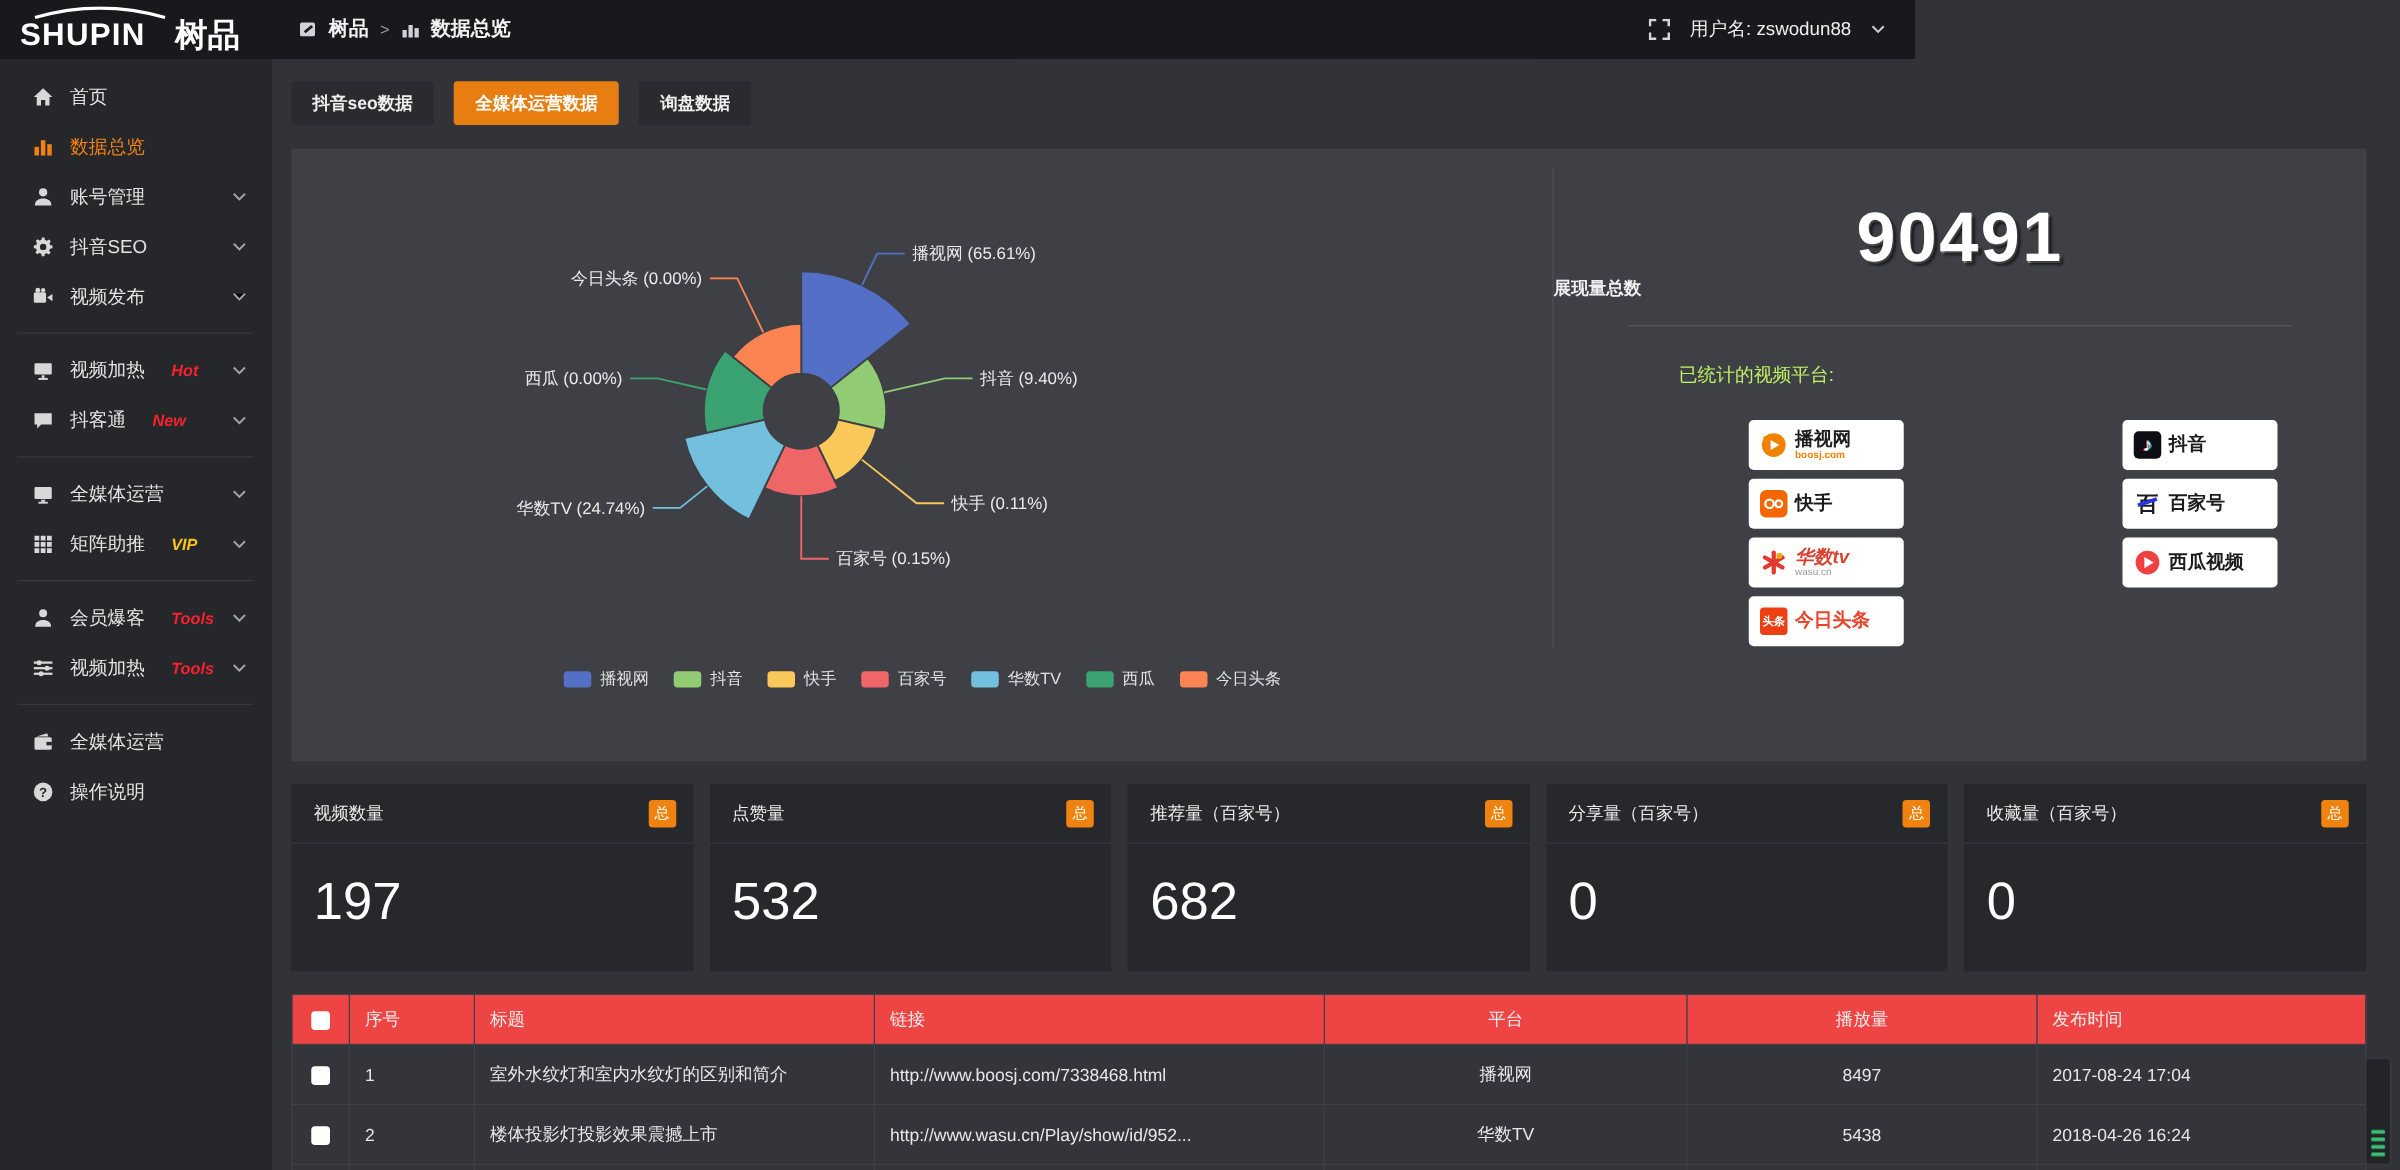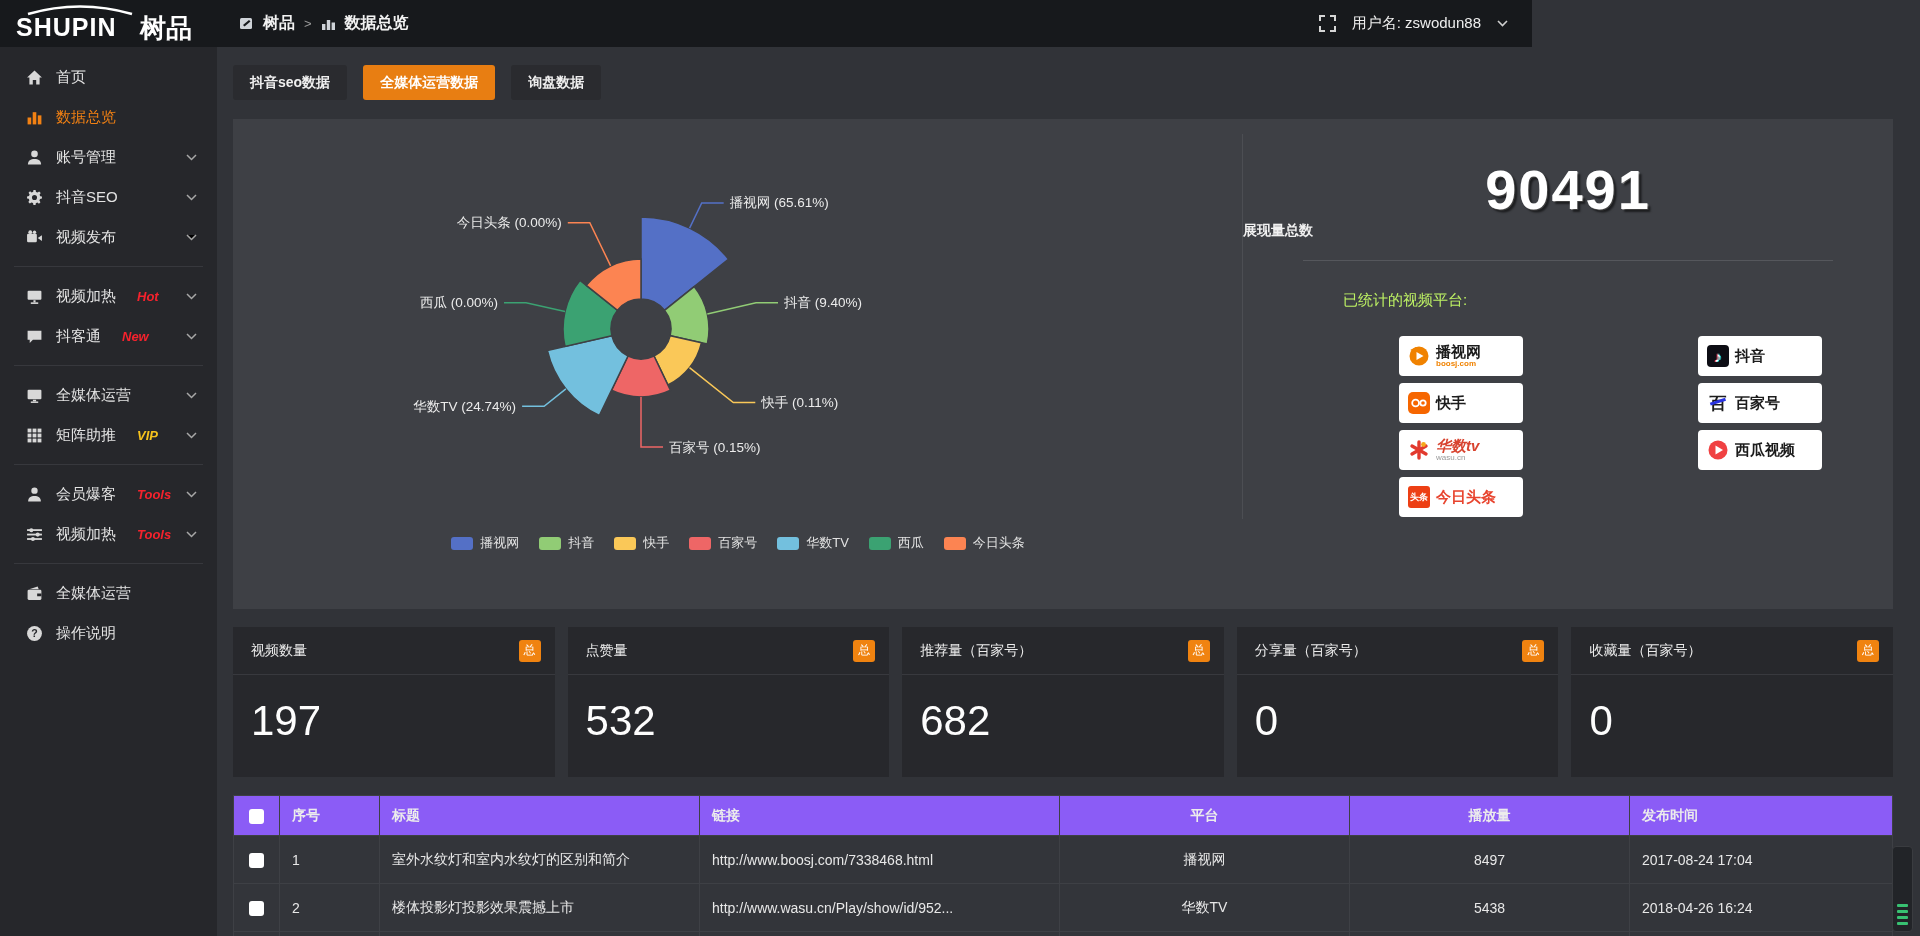--- a/index.html
+++ b/index.html
@@ -63,21 +63,21 @@
   .cards { display:flex; gap:13px; margin-bottom:18px; }
   .card { flex:1; height:150px; background:#27282c; }
   .card-head { height:48px; display:flex; align-items:center; justify-content:space-between;
                padding:0 14px 0 18px; border-bottom:1px solid #38393e; font-size:14px; color:#ececec; }
   .badge-zong { width:22px; height:22px; background:#f08310; color:#fff; font-size:12px; border-radius:3px;
                 display:flex; align-items:center; justify-content:center; }
   .card-num { padding:22px 0 0 18px; font-size:42px; color:#fdfdfd; }
 
   
   table.data { width:100%; border-collapse:collapse; background:#33353a; table-layout:fixed; }
-  table.data th { height:40px; background:#8b5cf6; font-size:14px; font-weight:700; color:#ececec; }
+  table.data th { height:40px; background:#ef4444; font-size:14px; font-weight:400; color:#ececec; }
   table.data td { height:48px; font-size:14px; color:#e8e8e8; }
   table.data th, table.data td { border:1px solid #3e4045; padding:0 12px; }
   .col-chk { width:46px; text-align:center; } .col-idx { width:100px; text-align:left; }
   .col-title { width:320px; text-align:left; } .col-link { width:360px; text-align:left; }
   .col-plat { width:290px; text-align:center; } .col-play { width:280px; text-align:center; }
   .col-time { text-align:left; }
   td.col-title, td.col-link { color:#ee9537; white-space:nowrap; overflow:hidden; cursor:pointer; }
   .checkbox { display:inline-block; width:15px; height:15px; background:#fff; border-radius:3px; vertical-align:middle; cursor:pointer; }
   tr.partial td { height:6px; border-bottom:none; }
 

